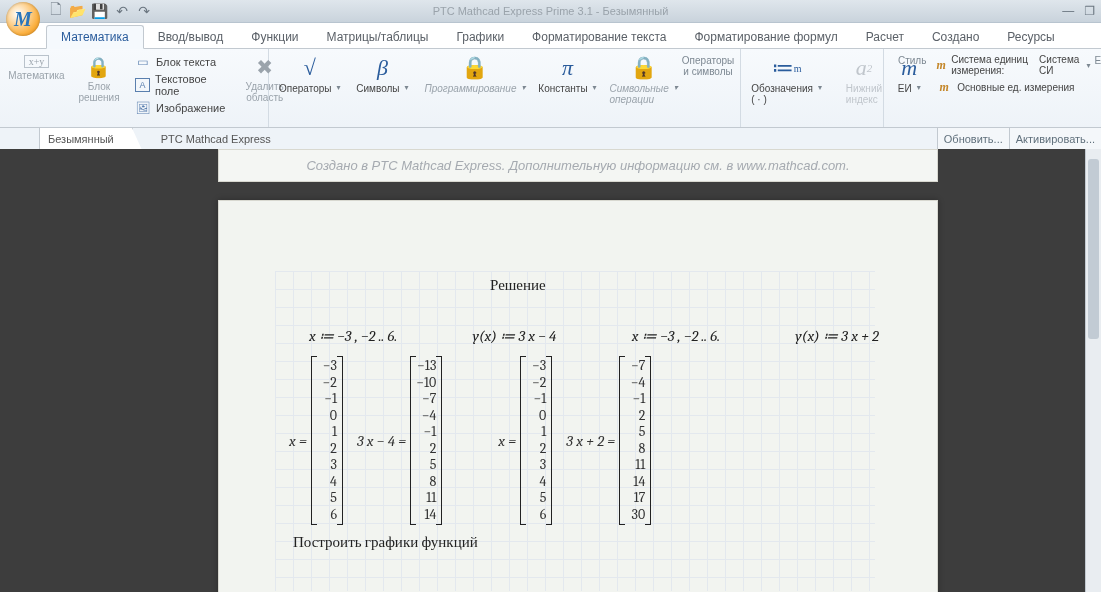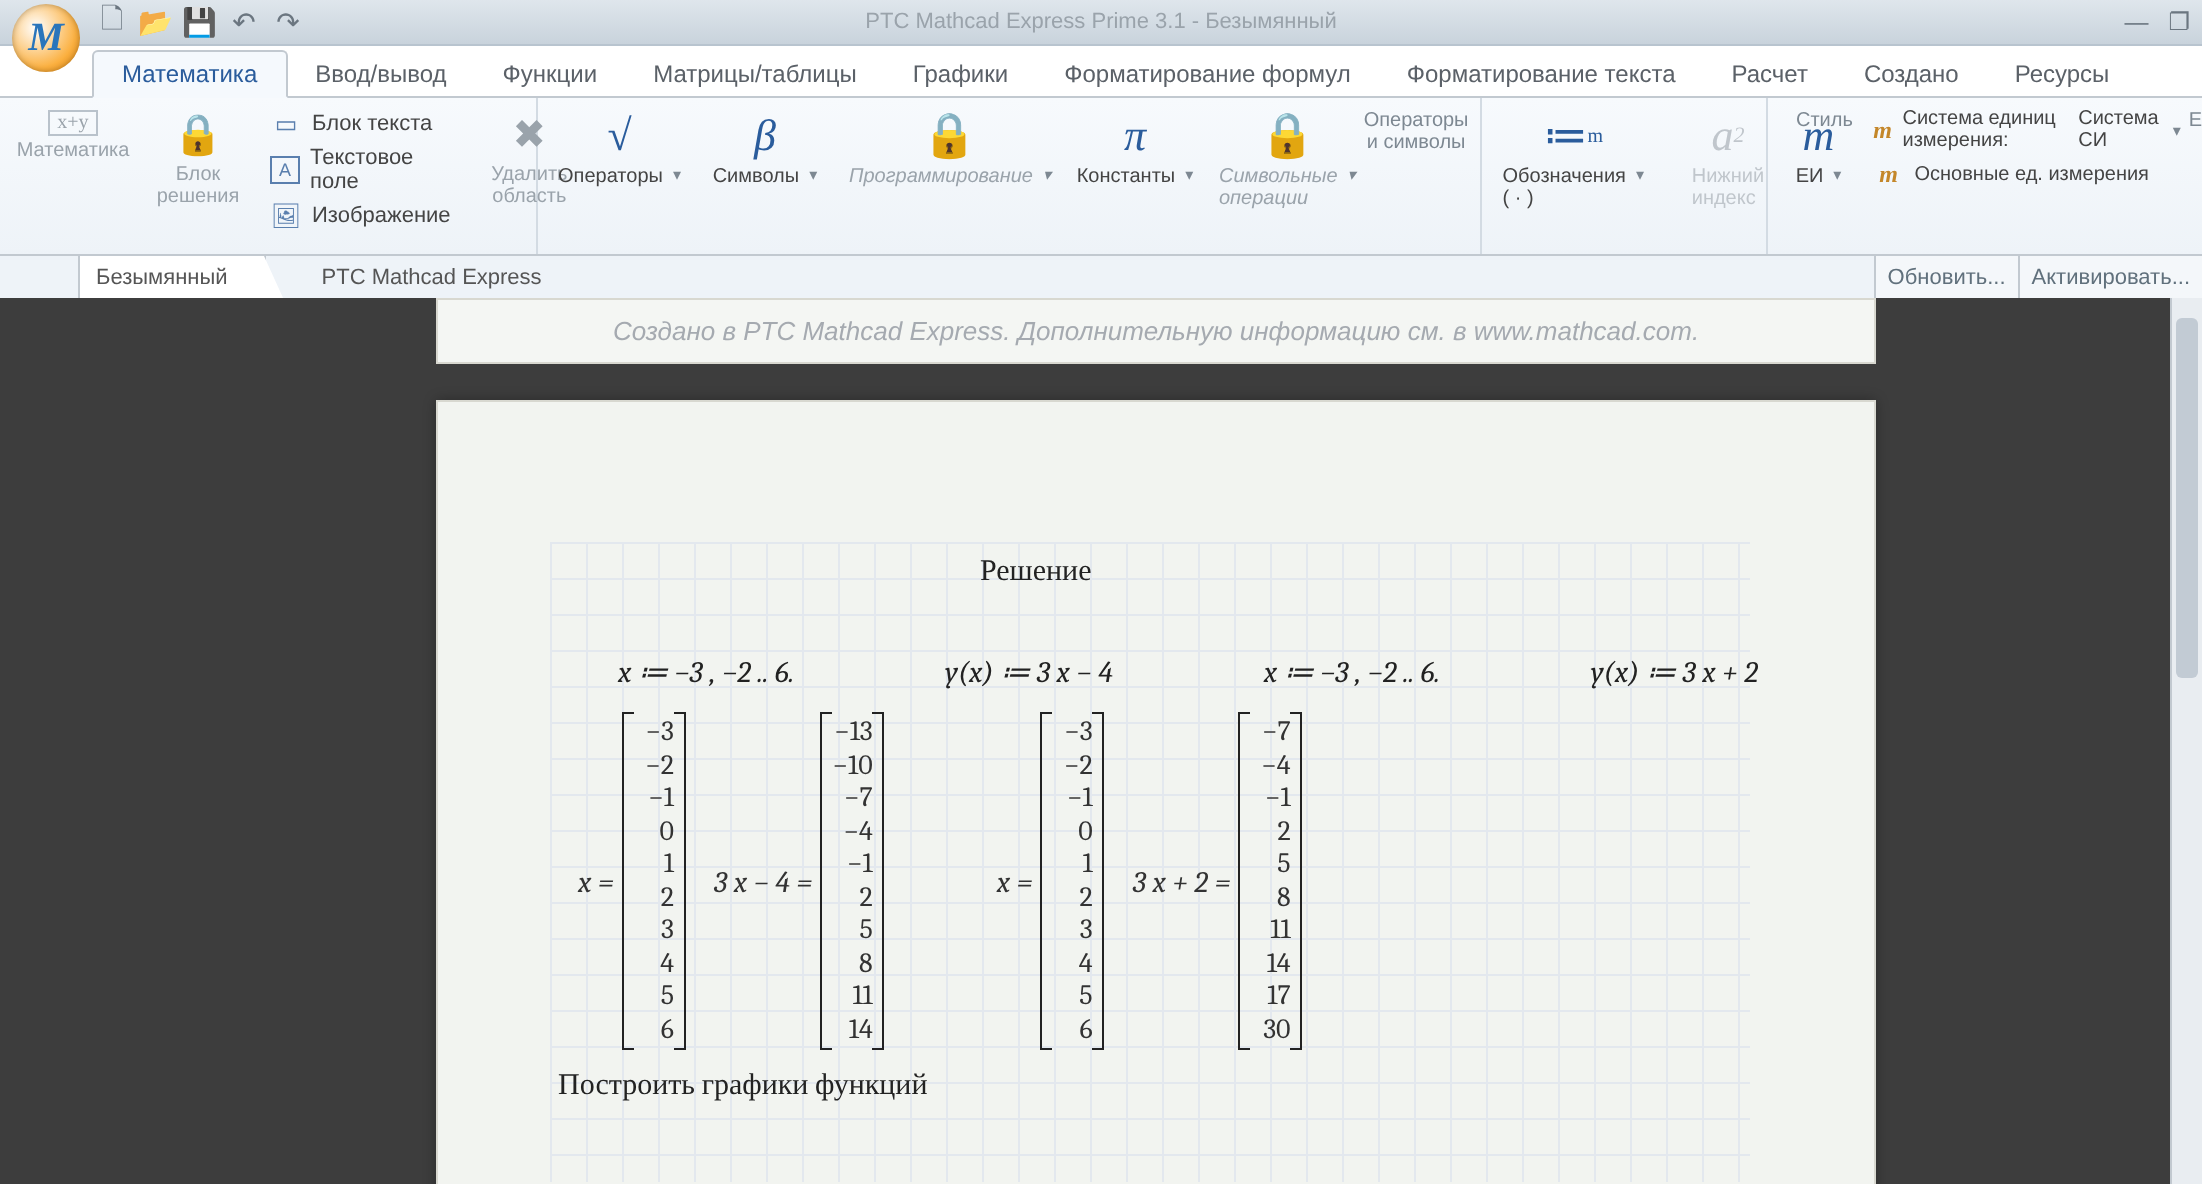--- a/index.html
+++ b/index.html
@@ -256,21 +256,21 @@
   .bracket-col::before, .bracket-col::after {
     content:"";
     position:absolute;
     top:0; bottom:0;
     width:5px;
     border-top:1px solid #222;
     border-bottom:1px solid #222;
   }
   .bracket-col::before { left:0; border-left:1px solid #222;}
   .bracket-col::after  { right:0; border-right:1px solid #222;}
-  .taskline { font-style:normal; font-size:15px;}
+  .taskline { font-style:normal; font-size:15px;margin-left:14px;}
   .sc-vert {
     position:absolute;
     right:0; top:149px; bottom:0;
     width:15px;
     background:#e9edf1;
     border-left:1px solid #c2c9d0;
   }
   .sc-thumb { position:absolute; left:2px; right:2px; top:10px; height:180px; background:#c2cbd4; border-radius:3px;}
 </style>
 </head>
@@ -291,22 +291,22 @@
     <span>❐</span>
   </div>
 </div>
 
 <div class="tabs">
   <div class="tab active">Математика</div>
   <div class="tab">Ввод/вывод</div>
   <div class="tab">Функции</div>
   <div class="tab">Матрицы/таблицы</div>
   <div class="tab">Графики</div>
+  <div class="tab">Форматирование текста</div>
   <div class="tab">Форматирование формул</div>
-  <div class="tab">Форматирование текста</div>
   <div class="tab">Расчет</div>
   <div class="tab">Создано</div>
   <div class="tab">Ресурсы</div>
 </div>
 
 <div class="ribbon">
 
   <div class="grp" style="width:256px">
     <div class="grp-row">
       <div class="big-btn">

